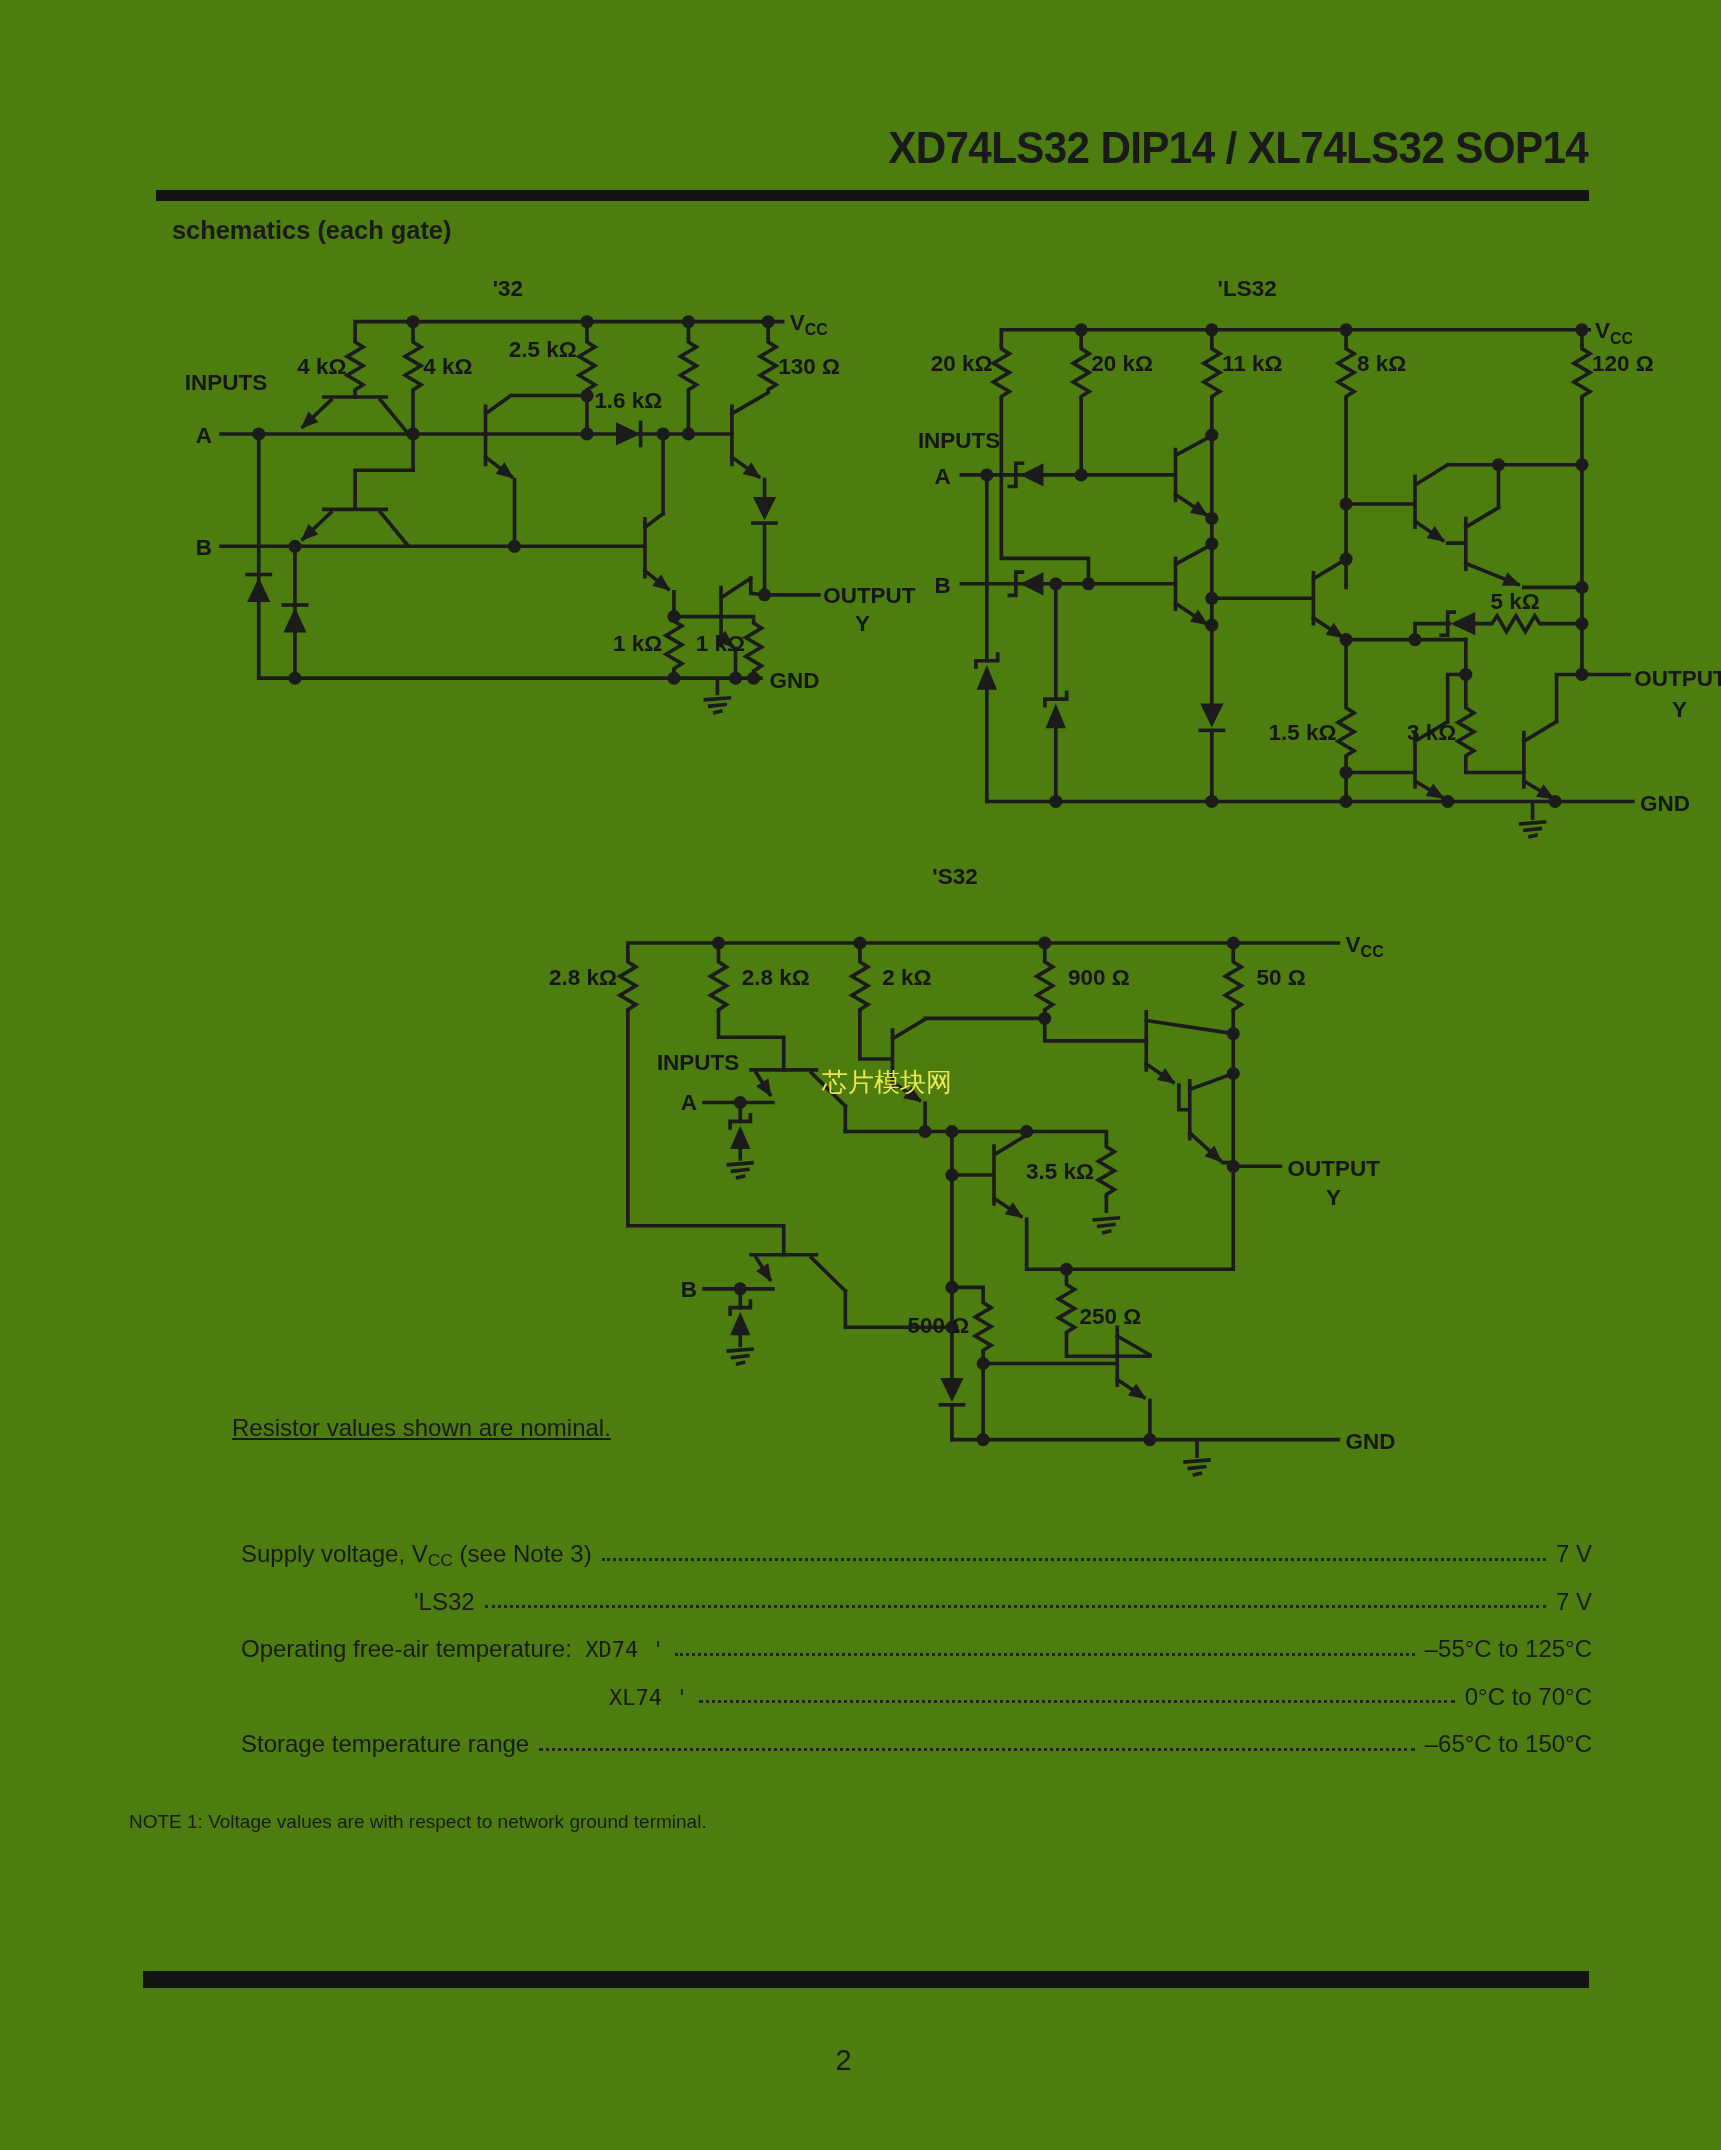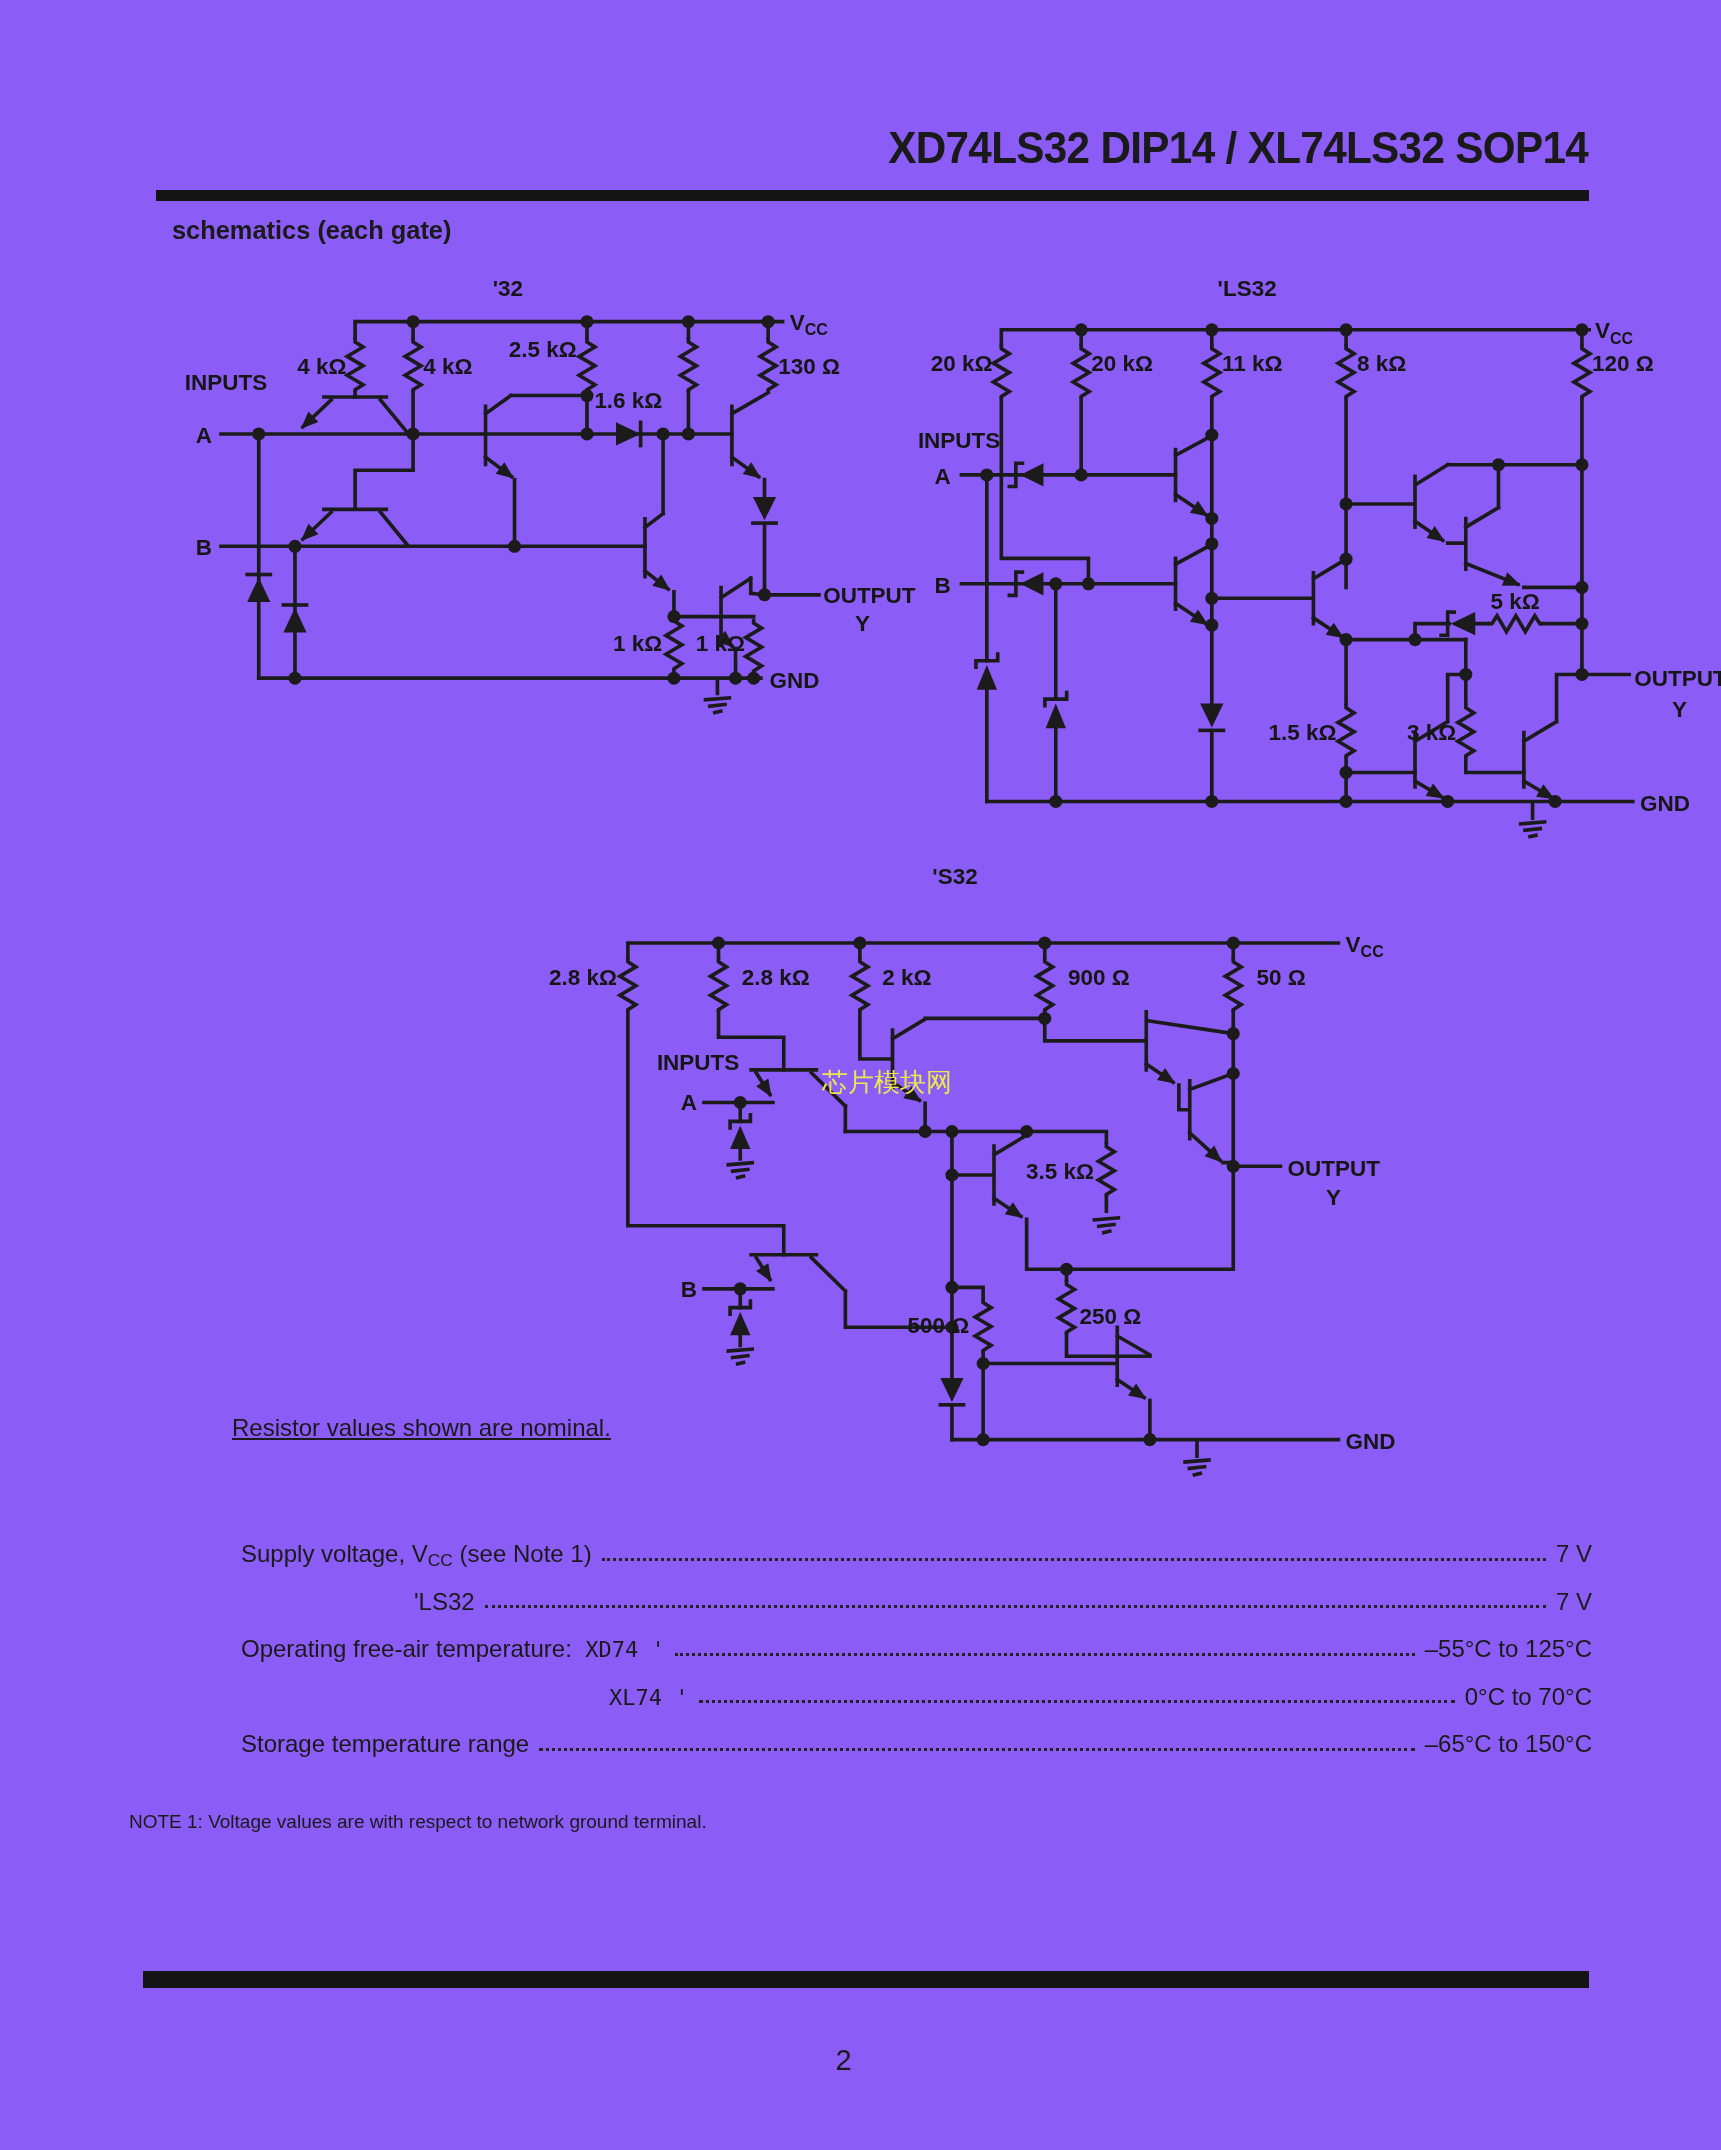--- a/index.html
+++ b/index.html
@@ -1,16 +1,16 @@
 <!DOCTYPE html>
 <html style="font-size:11.6px"><head>
 <meta charset="utf-8">
 <style>
   html,body{margin:0;padding:0;background:#e8e8e8;}
-  .page{position:relative;width:1721px;height:2151px;background:#8b5cf6;
+  .page{position:relative;width:1721px;height:2151px;background:#4d7c0f;
         font-family:"Liberation Sans",sans-serif;color:#1a1a1a;overflow:hidden;}
   .abs{position:absolute;}
   .doc-title{font-weight:bold;font-size:44px;letter-spacing:-0.7px;white-space:nowrap;
              transform:scaleX(.96);transform-origin:right;}
   .rule{background:#141414;}
   .h-schem{font-weight:bold;font-size:25.4px;}
   .note-small{font-size:24px;text-decoration:underline;}
   .h-absmax{font-weight:bold;font-size:24px;}
   .ratings{font-size:24px;}
   .rrow{display:flex;align-items:flex-end;height:36px;margin-bottom:11.6px;white-space:pre;}
@@ -329,21 +329,21 @@
     <text x="708" y="645">250 Ω</text>
   </svg>
 
   <div class="abs wm" style="left:822px;top:1065px;">芯片模块网</div>
 
   <div class="abs note-small" style="left:232px;top:1414px;">Resistor values shown are nominal.</div>
 
 
   <div class="abs ratings" style="left:241px;top:1532px;width:1351px;">
     <div class="rrow">
-      <span class="rlabel"><span>Supply voltage, V</span><span class="rsub">CC</span><span> (see Note 1)</span></span>
+      <span class="rlabel"><span>Supply voltage, V</span><span class="rsub">CC</span><span> (see Note 3)</span></span>
       <span class="leader"></span>
       <span class="rvalue">7 V</span>
     </div>
     <div class="rrow" style="padding-left:173px;">
       <span class="rlabel"><span>'LS32</span></span>
       <span class="leader"></span>
       <span class="rvalue">7 V</span>
     </div>
     <div class="rrow">
       <span class="rlabel"><span>Operating free-air temperature:  </span><span class="typed">XD74 '</span></span>

